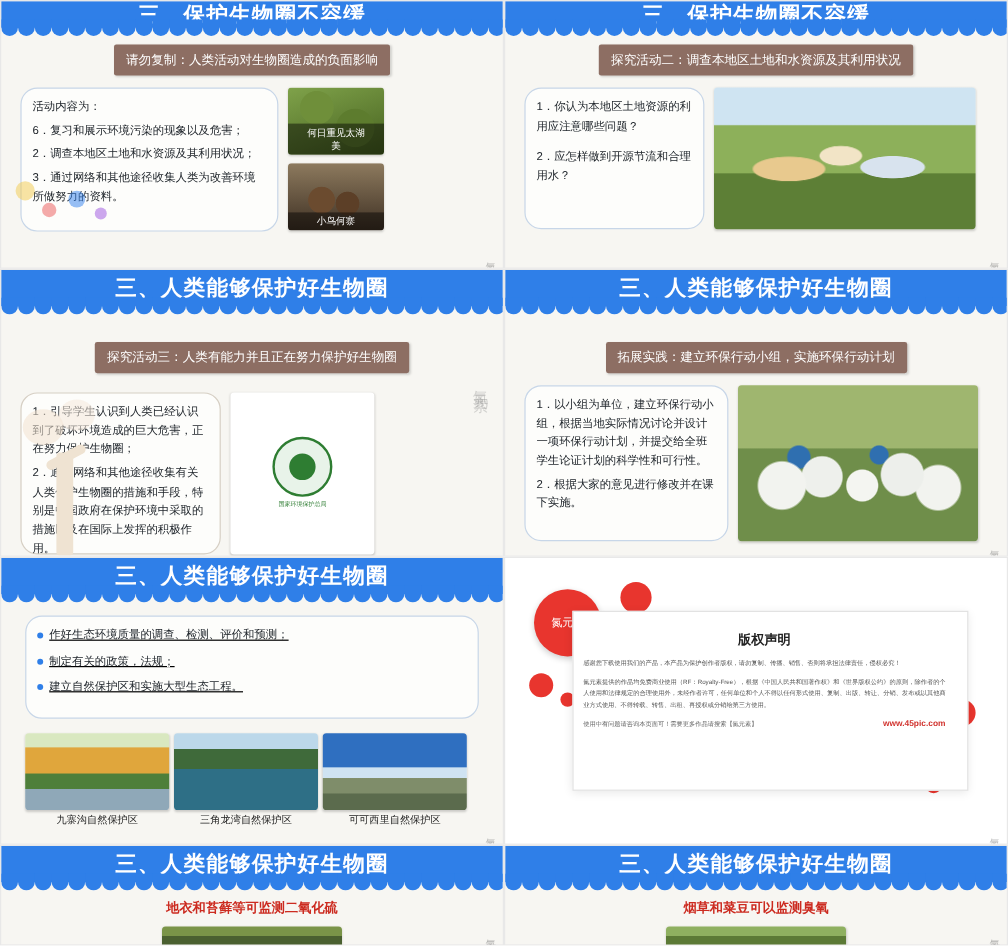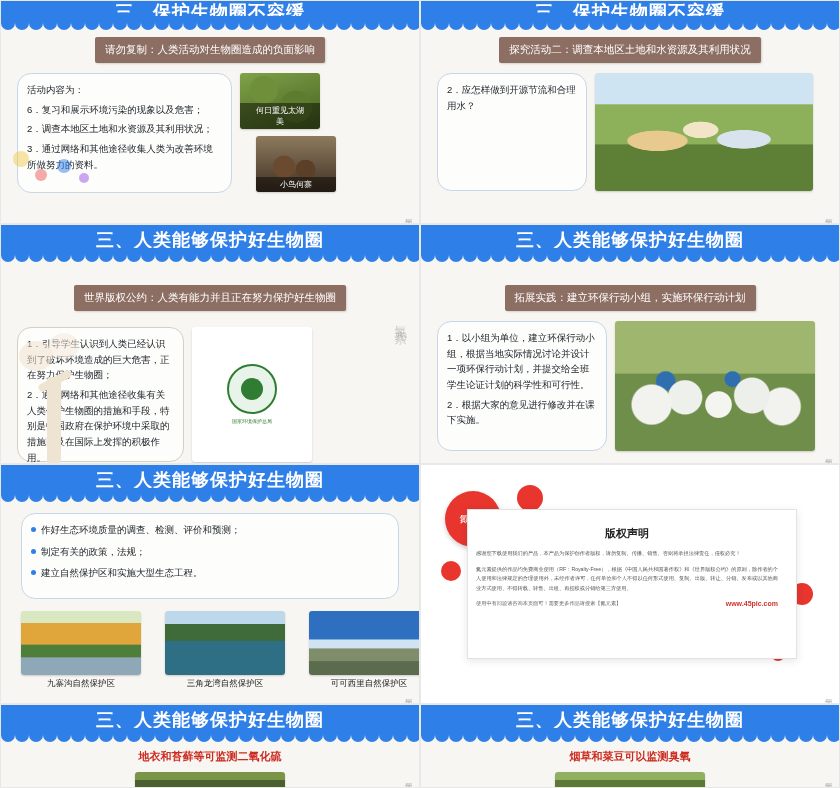--- a/index.html
+++ b/index.html
@@ -150,21 +150,21 @@
     padding-top: 3px;
   }
   
   .ph-algae { background:
       radial-gradient(circle at 30% 30%, #6f8f3a 0 20%, transparent 21%),
       radial-gradient(circle at 70% 60%, #5d7c2e 0 24%, transparent 25%),
       linear-gradient(160deg, #7fa24a, #46611f); }
   .ph-deer { background:
       radial-gradient(circle at 35% 55%, #6b4b2f 0 18%, transparent 19%),
       radial-gradient(circle at 62% 60%, #5c3f27 0 16%, transparent 17%),
-      linear-gradient(180deg, #8d7a5e, #3f3124); margin-left: 16px; }
+      linear-gradient(180deg, #8d7a5e, #3f3124); }
   .ph-field { background:
       linear-gradient(180deg, #cfe4f2 0 26%, #8db05a 27% 60%, #5d7f36 61% 100%); }
   .ph-field::after {
     content: "";
     position: absolute;
     left: 12%; top: 20%;
     width: 76%; height: 62%;
     background:
       radial-gradient(ellipse at 22% 60%, #e8c98e 0 16%, transparent 17%),
       radial-gradient(ellipse at 48% 45%, #f2e4c6 0 14%, transparent 15%),
@@ -192,21 +192,21 @@
   .ph-plateau { background: linear-gradient(180deg, #2f6fc0 0 44%, #cfe3f2 45% 58%, #7f8d6a 59% 78%, #5b6b4d 79% 100%); }
   .ph-moss { background: linear-gradient(180deg, #7a9448 0 40%, #4a6030 41% 100%); }
   .ph-tobacco { background: linear-gradient(180deg, #8fb060 0 40%, #5c7a36 41% 100%); }
   
   .copy-slide {
     background: #ffffff;
     position: relative;
   }
   .copy-card {
     position: absolute;
-    left: 46px;
+    left: 56px;
     top: 44px;
     width: 330px;
     height: 150px;
     background: #ffffff;
     border: 1px solid #e2e2e2;
     box-shadow: 0 2px 8px rgba(0,0,0,0.10);
     box-sizing: border-box;
     padding: 16px 18px 10px 8px;
   }
   .copy-title {
@@ -424,20 +424,21 @@
           <span></span>
           <span></span>
           <span></span>
       </div>
     </div>
     <div class="ribbon-wrap">
       <div class="ribbon">探究活动二：调查本地区土地和水资源及其利用状况</div>
     </div>
     <div class="body-row">
       <div class="text-card" style="width:150px;height:118px;">
+        <p style="margin-bottom:10px;">1．你认为本地区土地资源的利用应注意哪些问题？</p>
         <p>2．应怎样做到开源节流和合理用水？</p>
       </div>
       <div class="photo ph-field" style="width:218px;height:118px;"></div>
     </div>
     <div class="watermark">氮元素</div>
   </div>
 
   <div class="slide">
     <div class="bg-deco">
       <div class="tree-trunk"></div>
@@ -474,21 +475,21 @@
           <span></span>
           <span></span>
           <span></span>
           <span></span>
           <span></span>
           <span></span>
           <span></span>
       </div>
     </div>
     <div class="ribbon-wrap" style="margin-top:16px;">
-      <div class="ribbon">世界版权公约：人类有能力并且正在努力保护好生物圈</div>
+      <div class="ribbon">探究活动三：人类有能力并且正在努力保护好生物圈</div>
     </div>
     <div class="body-row" style="padding-top:16px;">
       <div class="text-card" style="width:167px;height:135px;border-color:#d6cfc4;">
         <p>1．引导学生认识到人类已经认识到了破坏环境造成的巨大危害，正在努力保护生物圈；</p>
         <p>2．通过网络和其他途径收集有关人类保护生物圈的措施和手段，特别是中国政府在保护环境中采取的措施以及在国际上发挥的积极作用。</p>
       </div>
       <div class="photo ph-logo" style="width:120px;height:135px;display:flex;flex-direction:column;align-items:center;justify-content:center;">
         <div class="green-logo"></div>
         <div class="logo-cap">国家环境保护总局</div>
       </div>
@@ -574,37 +575,37 @@
           <span></span>
           <span></span>
           <span></span>
           <span></span>
           <span></span>
           <span></span>
           <span></span>
           <span></span>
       </div>
     </div>
-    <div style="padding:18px 20px 0 20px;">
+    <div style="padding:18px 20px 0 20px;text-decoration:underline;">
       <div class="text-card" style="height:86px;">
         <div class="bullet-line">
           <div class="bullet-dot"></div>
           <span>作好生态环境质量的调查、检测、评价和预测；</span>
         </div>
         <div class="bullet-line">
           <div class="bullet-dot"></div>
           <span>制定有关的政策，法规；</span>
         </div>
         <div class="bullet-line">
           <div class="bullet-dot"></div>
           <span>建立自然保护区和实施大型生态工程。</span>
         </div>
       </div>
     </div>
-    <div style="display:flex;gap:24px;padding:12px 20px 0 20px;">
+    <div style="display:flex;gap:4px;padding:12px 20px 0 20px;">
       <div style="width:120px;">
         <div class="photo ph-autumn" style="width:120px;height:64px;"></div>
         <div class="cap-below">九寨沟自然保护区</div>
       </div>
       <div style="width:120px;">
         <div class="photo ph-lake" style="width:120px;height:64px;"></div>
         <div class="cap-below">三角龙湾自然保护区</div>
       </div>
       <div style="width:120px;">
         <div class="photo ph-plateau" style="width:120px;height:64px;"></div>

